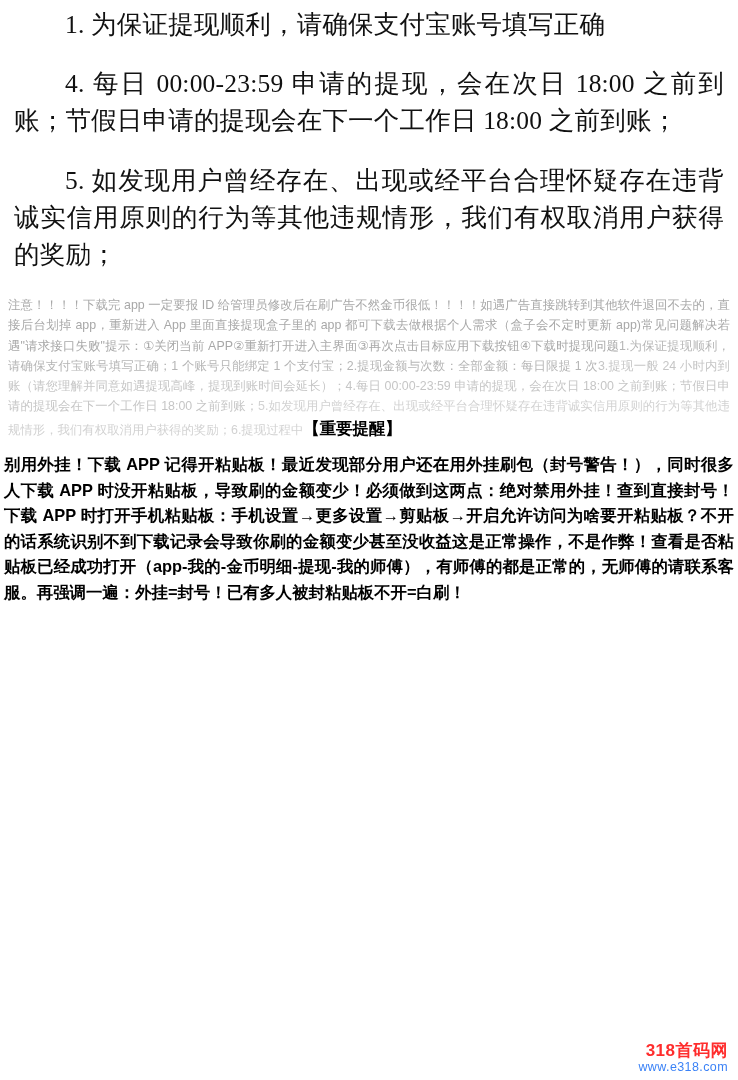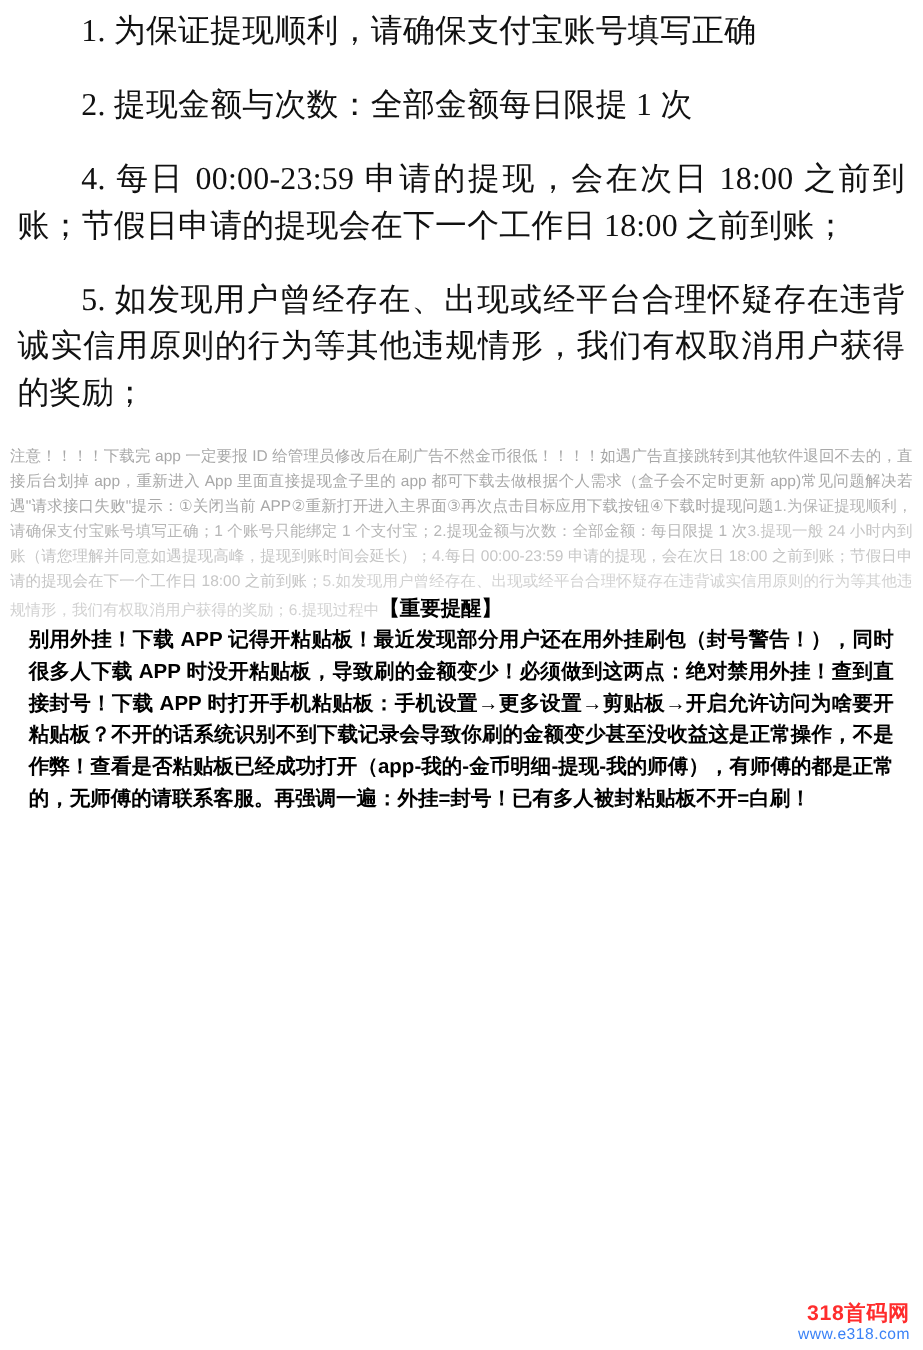--- a/index.html
+++ b/index.html
@@ -53,28 +53,28 @@
     position: relative;
     margin-top: 2px;
   }
   .fine-print .fade-a { color: #a8a8a8; }
   .fine-print .fade-b { color: #b6b6b6; }
   .fine-print .fade-c { color: #c6c6c6; }
   .fine-print .fade-d { color: #d2d2d2; }
 
   
   .warning {
-    padding: 0 23px;
+    padding: 0 4px;
     font-family: "Liberation Sans", "DejaVu Sans", sans-serif;
     font-size: 16.4px;
     line-height: 1.55;
     text-align: justify;
     color: #000;
     font-weight: 700;
-    margin-top: 0px;
+    margin-top: 12px;
   }
   .warning p {
     margin: 0;
     text-indent: 0;
   }
   .warning-inline {
     font-family: "Liberation Sans", "DejaVu Sans", sans-serif;
     font-size: 16.4px;
     font-weight: 700;
     color: #000;
@@ -105,21 +105,20 @@
     margin-top: 1px;
   }
 </style>
 </head>
 <body>
 
 <div class="page">
 
   <div class="rules">
     <p class="rule r1">1. 为保证提现顺利，请确保支付宝账号填写正确</p>
-    <p class="rule r2">2. 提现金额与次数：全部金额每日限提 1 次</p>
     <p class="rule r4">4. 每日 00:00-23:59 申请的提现，会在次日 18:00 之前到账；节假日申请的提现会在下一个工作日 18:00 之前到账；</p>
     <p class="rule r5">5. 如发现用户曾经存在、出现或经平台合理怀疑存在违背诚实信用原则的行为等其他违规情形，我们有权取消用户获得的奖励；</p>
   </div>
 
   <div class="fine-print">
     <span class="fade-a">注意！！！！下载完 app 一定要报 ID 给管理员修改后在刷广告不然金币很低！！！！如遇广告直接跳转到其他软件退回不去的，直接后台划掉 app，重新进入 App 里面直接提现盒子里的 app 都可下载去做根据个人需求（盒子会不定时更新 app)常见问题解决若遇"请求接口失败"提示：①关闭当前 APP②重新打开进入主界面③再次点击目标应用下载按钮④下载时提现问题</span><span class="fade-b">1.为保证提现顺利，请确保支付宝账号填写正确；1 个账号只能绑定 1 个支付宝；2.提现金额与次数：全部金额：每日限提 1 次</span><span class="fade-c">3.提现一般 24 小时内到账（请您理解并同意如遇提现高峰，提现到账时间会延长）；4.每日 00:00-23:59 申请的提现，会在次日 18:00 之前到账；节假日申请的提现会在下一个工作日 18:00 之前到账；</span><span class="fade-d">5.如发现用户曾经存在、出现或经平台合理怀疑存在违背诚实信用原则的行为等其他违规情形，我们有权取消用户获得的奖励；6.提现过程中</span><span class="warning-inline head">【重要提醒】</span>
   </div>
 
   <div class="warning">
     <p>别用外挂！下载 APP 记得开粘贴板！最近发现部分用户还在用外挂刷包（封号警告！），同时很多人下载 APP 时没开粘贴板，导致刷的金额变少！必须做到这两点：绝对禁用外挂！查到直接封号！下载 APP 时打开手机粘贴板：手机设置→更多设置→剪贴板→开启允许访问为啥要开粘贴板？不开的话系统识别不到下载记录会导致你刷的金额变少甚至没收益这是正常操作，不是作弊！查看是否粘贴板已经成功打开（app-我的-金币明细-提现-我的师傅），有师傅的都是正常的，无师傅的请联系客服。再强调一遍：外挂=封号！已有多人被封粘贴板不开=白刷！</p>

